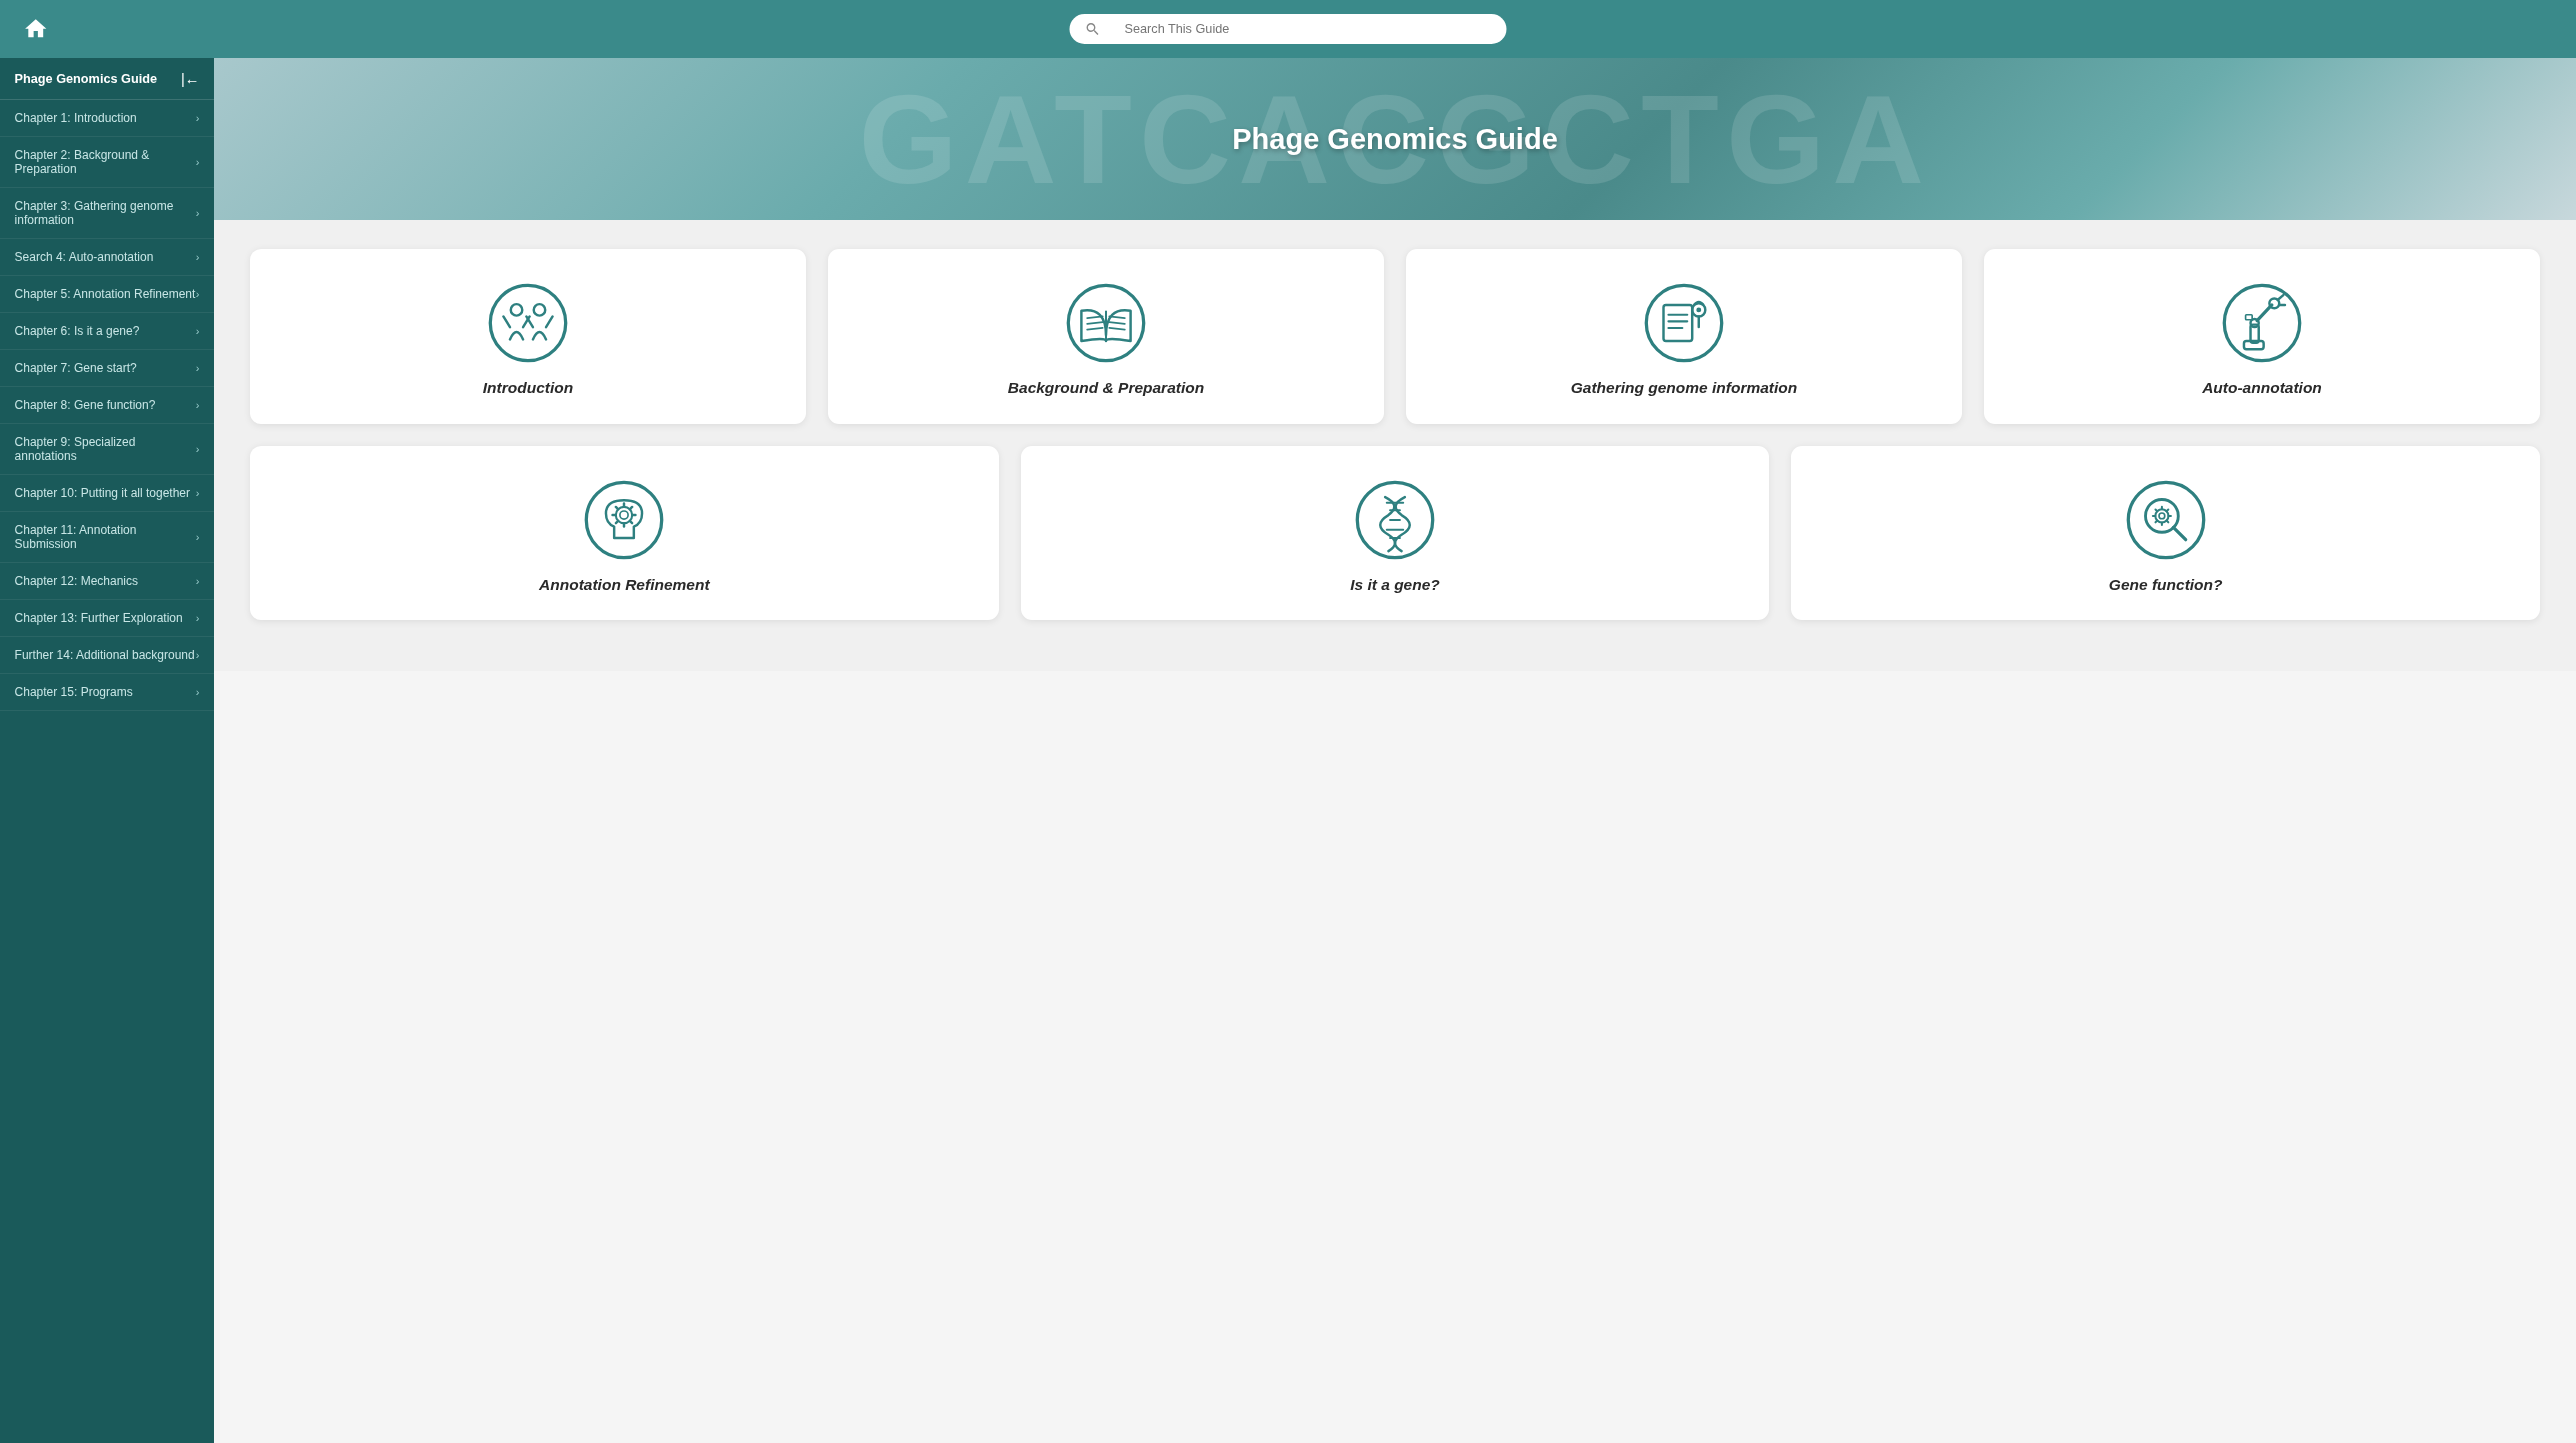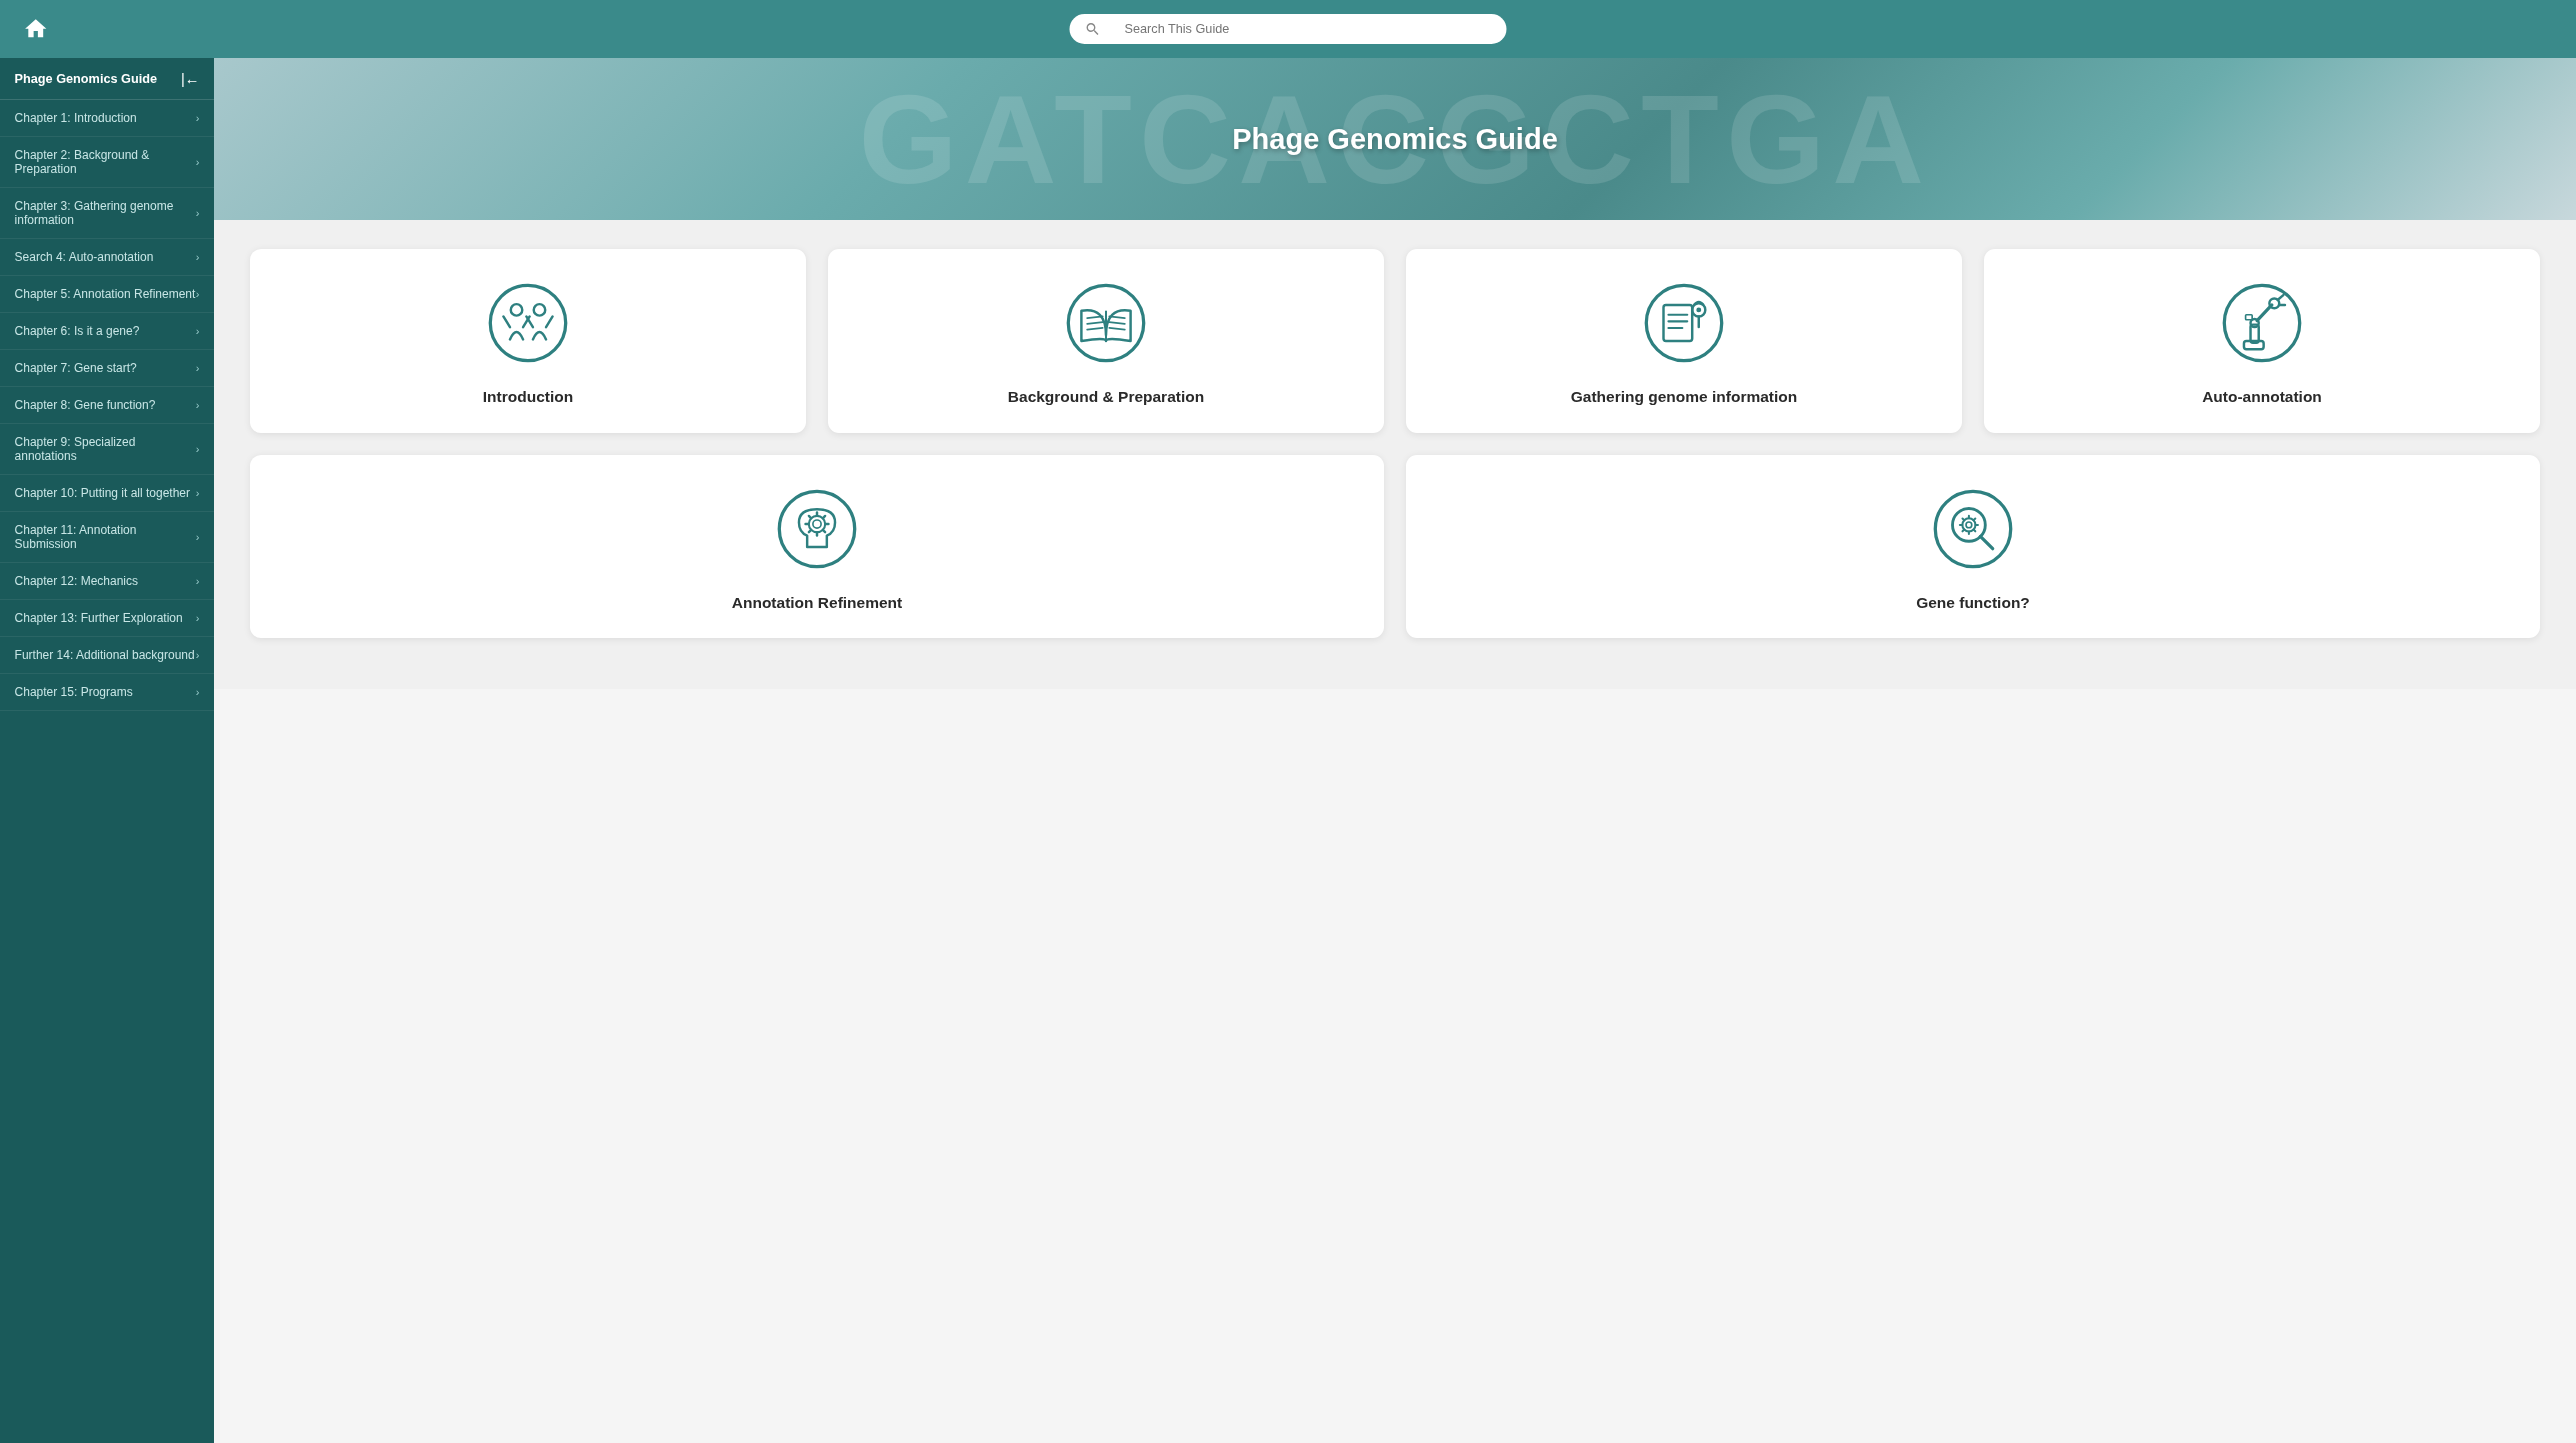--- a/index.html
+++ b/index.html
@@ -139,21 +139,22 @@
       padding: 33px 22px 25.5px;
       display: flex;
       flex-direction: column;
       align-items: center;
       justify-content: center;
       min-width: 200px;
       flex: 1;
       box-shadow: 0 1.8px 7.3px rgba(0,0,0,0.08);
       cursor: pointer;
       transition: box-shadow 0.2s;
-      gap: 23px;
+      gap: 14px;
+      font-style: italic;
     }
     .card-icon {
       width: 82px;
       height: 82px;
     }
     .card-icon svg { width: 82px; height: 82px; }
     .card-label {
       font-size: 15.5px;
       font-weight: 700;
       color: #2a2a2a;
@@ -369,20 +370,37 @@
               <line x1="60" y1="44" x2="64" y2="44" stroke="#2e8080" stroke-width="3" stroke-linecap="round"></line>
               <line x1="40.1" y1="34.1" x2="42.9" y2="36.9" stroke="#2e8080" stroke-width="3" stroke-linecap="round"></line>
               <line x1="57.1" y1="51.1" x2="59.9" y2="53.9" stroke="#2e8080" stroke-width="3" stroke-linecap="round"></line>
               <line x1="59.9" y1="34.1" x2="57.1" y2="36.9" stroke="#2e8080" stroke-width="3" stroke-linecap="round"></line>
               <line x1="42.9" y1="51.1" x2="40.1" y2="53.9" stroke="#2e8080" stroke-width="3" stroke-linecap="round"></line>
             </svg>
           </div>
           <span class="card-label">Annotation Refinement</span>
         </div>
 
+        <div class="card">
+          <div class="card-icon">
+            <svg viewBox="0 0 100 100" fill="none" xmlns="http://www.w3.org/2000/svg">
+              <circle cx="50" cy="50" r="46" stroke="#2e8080" stroke-width="4" fill="none"></circle>
+
+              <path d="M38 22 Q58 32 42 44 Q22 56 42 68 Q58 78 42 88" stroke="#2e8080" stroke-width="3" fill="none" stroke-linecap="round"></path>
+              <path d="M62 22 Q42 32 58 44 Q78 56 58 68 Q42 78 58 88" stroke="#2e8080" stroke-width="3" fill="none" stroke-linecap="round"></path>
+
+              <line x1="40" y1="29" x2="60" y2="29" stroke="#2e8080" stroke-width="2.5" stroke-linecap="round"></line>
+              <line x1="44" y1="38" x2="56" y2="38" stroke="#2e8080" stroke-width="2.5" stroke-linecap="round"></line>
+              <line x1="44" y1="50" x2="56" y2="50" stroke="#2e8080" stroke-width="2.5" stroke-linecap="round"></line>
+              <line x1="40" y1="62" x2="60" y2="62" stroke="#2e8080" stroke-width="2.5" stroke-linecap="round"></line>
+              <line x1="44" y1="72" x2="56" y2="72" stroke="#2e8080" stroke-width="2.5" stroke-linecap="round"></line>
+            </svg>
+          </div>
+          <span class="card-label">Is it a gene?</span>
+        </div>
 
 
         <div class="card">
           <div class="card-icon">
             <svg viewBox="0 0 100 100" fill="none" xmlns="http://www.w3.org/2000/svg">
               <circle cx="50" cy="50" r="46" stroke="#2e8080" stroke-width="4" fill="none"></circle>
 
               <circle cx="45" cy="45" r="20" stroke="#2e8080" stroke-width="3.5" fill="none"></circle>
               <line x1="59" y1="59" x2="74" y2="74" stroke="#2e8080" stroke-width="4" stroke-linecap="round"></line>
 

